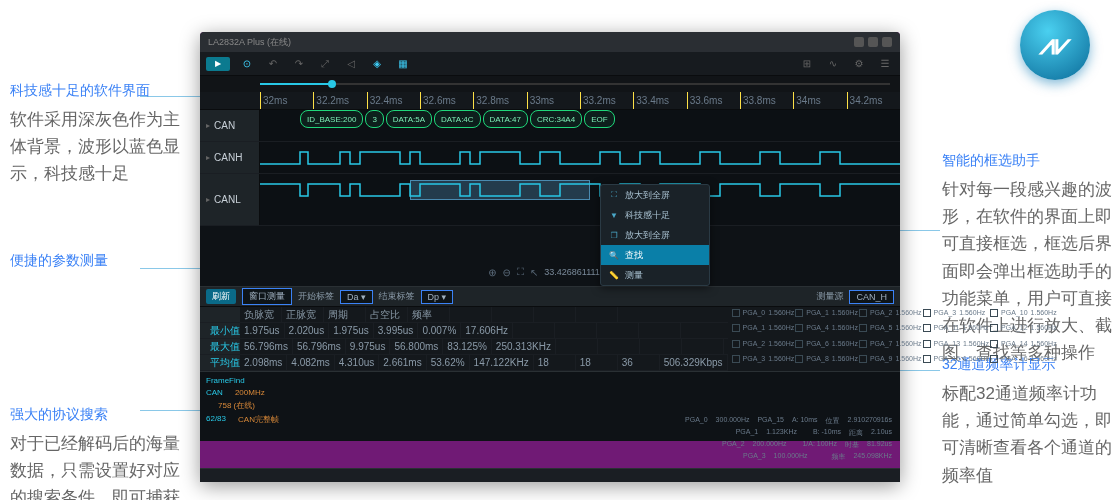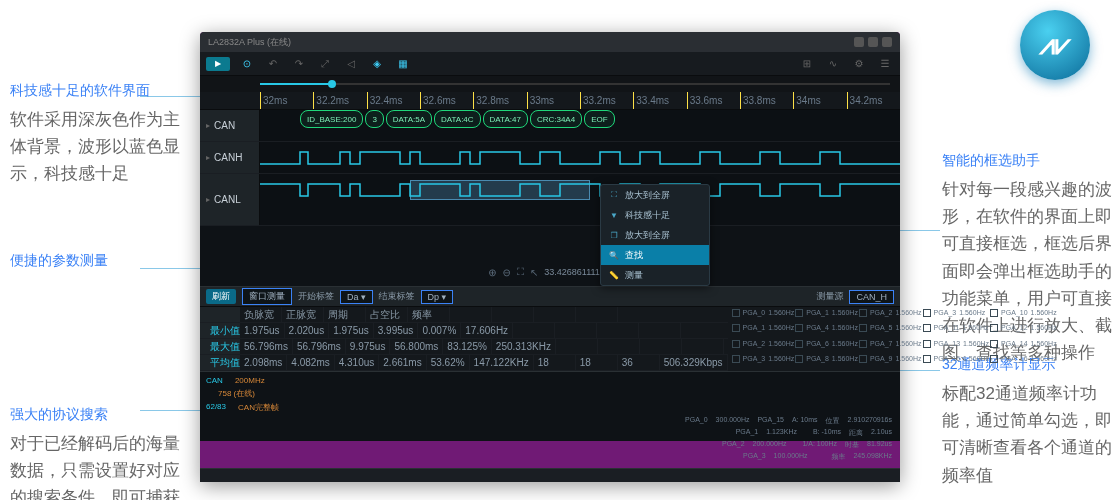--- a/index.html
+++ b/index.html
@@ -394,20 +394,23 @@
           <div class="freqitem">
             <span class="freqcb"></span>
             <span>PGA_16</span>
             <span>1.560Hz</span>
           </div>
         </div>
     </div>
   </div>
 
   <div class="bottom">
+    <div class="searchrow">
+      <span class="searchlbl">FrameFind</span>
+    </div>
     <div id="searchrows">
         <div class="searchrow">
           <span class="searchlbl">CAN</span>
           <span class="searchval">200MHz</span>
         </div>
         <div class="searchrow">
           <span class="searchlbl"></span>
           <span class="searchval">758 (在线)</span>
         </div>
         <div class="searchrow">

